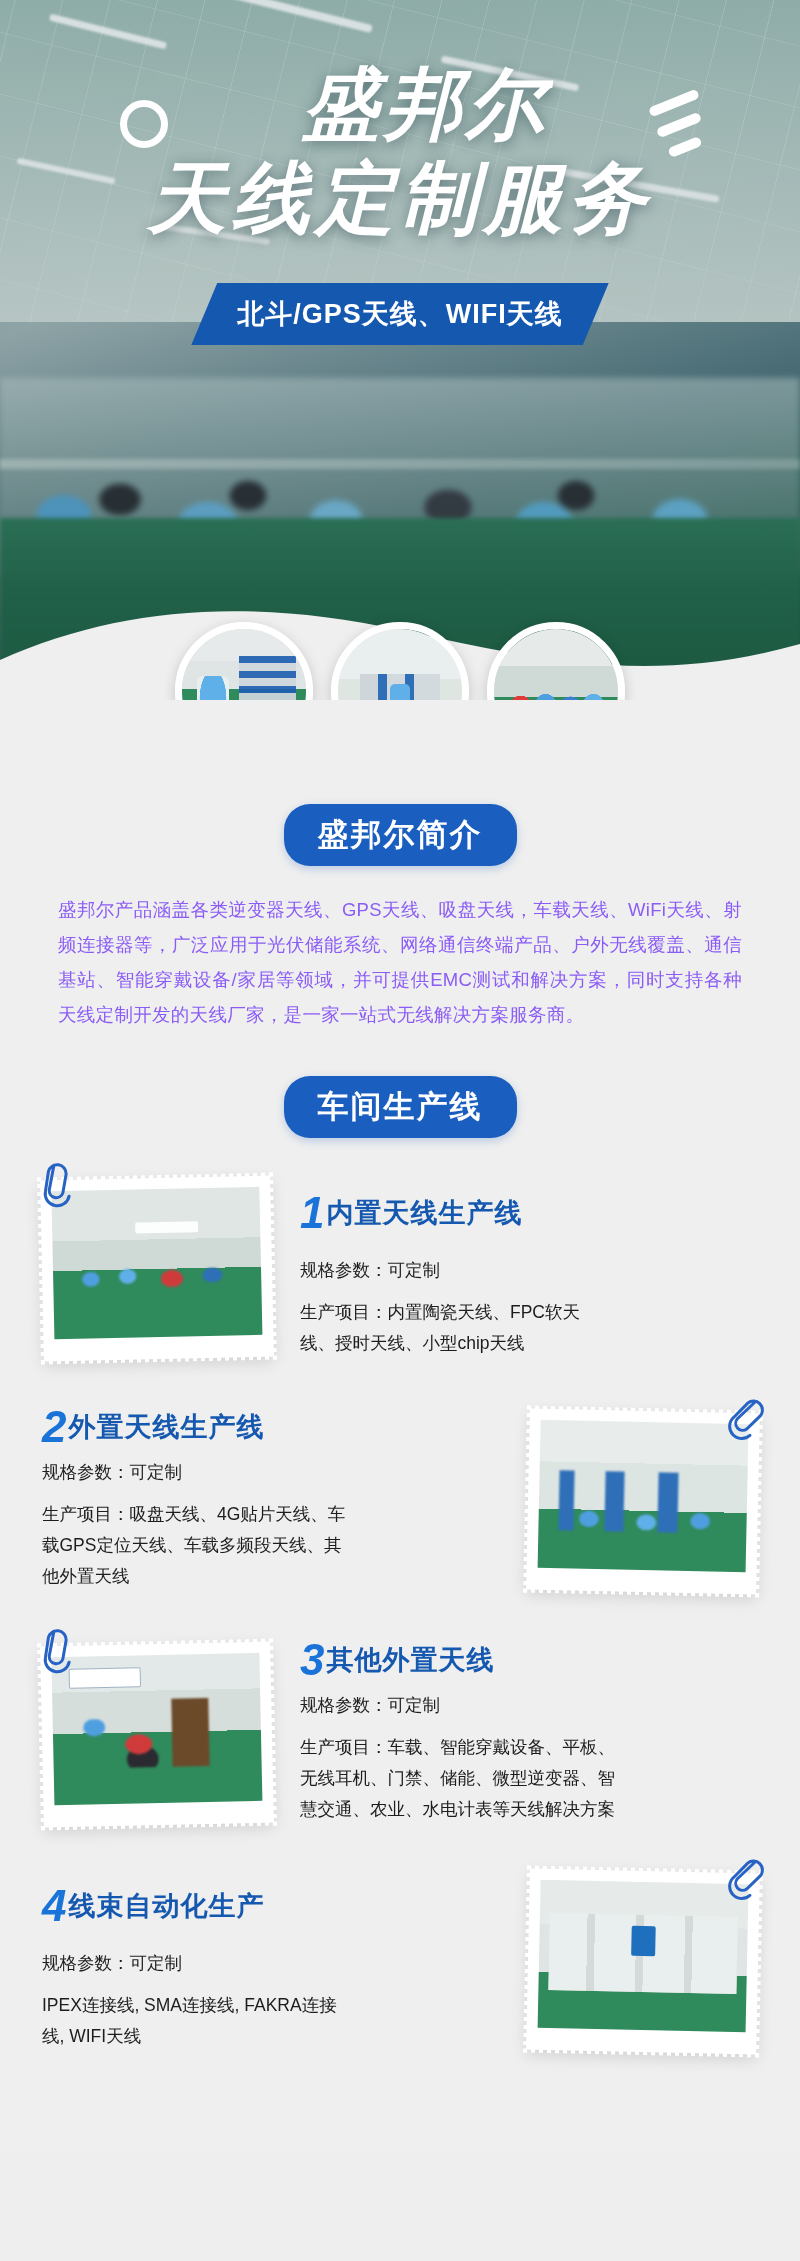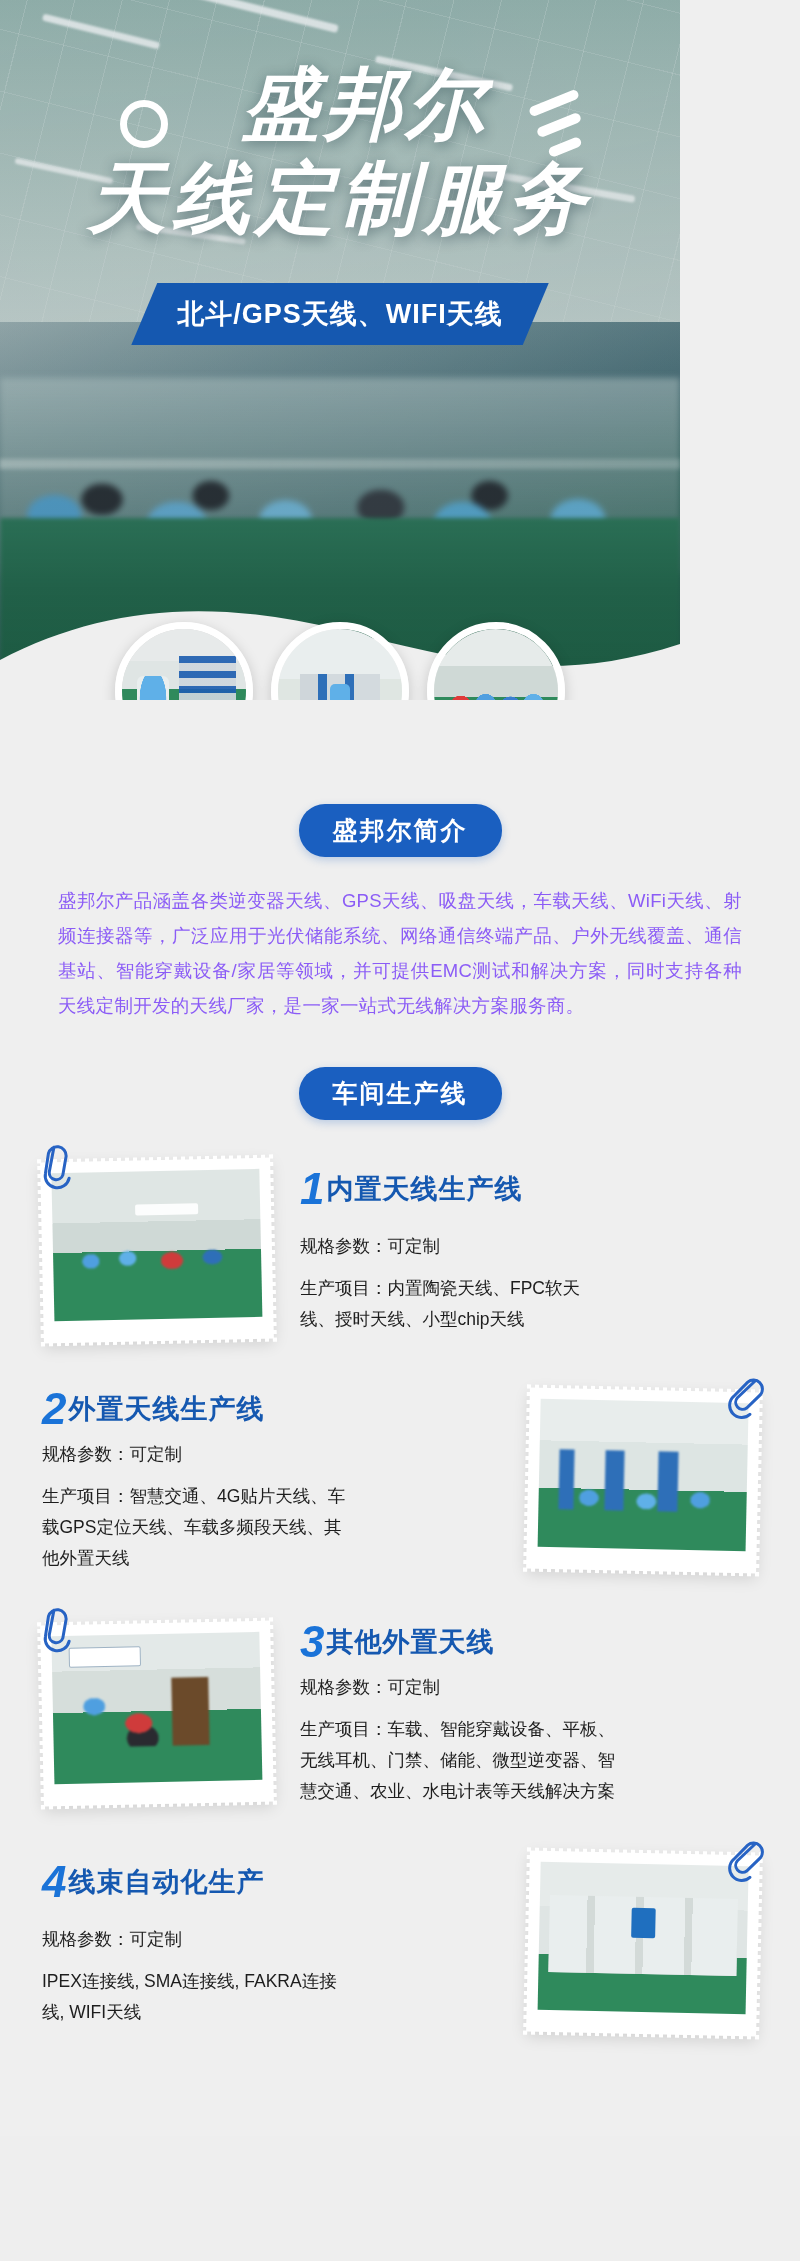--- a/index.html
+++ b/index.html
@@ -7,21 +7,21 @@
   body {
     font-family:"Liberation Sans","DejaVu Sans",sans-serif;
     background:#eeeeee;
     width:800px;
     overflow-x:hidden;
   }
   .page { width:800px; position:relative; background:#efefef; }
 
   
   .hero {
-    position:relative; width:680px; height:700px; overflow:hidden;
+    position:relative; width:800px; height:700px; overflow:hidden;
   }
   .hero-photo {
     position:absolute; inset:0;
     background:
       linear-gradient(180deg, rgba(150,180,175,.25) 0%, rgba(60,90,110,.30) 55%, rgba(25,70,60,.45) 100%),
       linear-gradient(160deg,#b9cfca 0%, #9fb8b6 18%, #cdd8d6 34%, #8fa9ad 50%, #5b7f86 66%, #2f6f5a 82%, #1e5c46 100%);
   }
   
   .ceiling {
     position:absolute; left:-10%; top:0; width:120%; height:46%;
@@ -132,36 +132,36 @@
     background:
       radial-gradient(ellipse 16px 14px at 16% 60%,#e03a3a 0 60%,transparent 62%),
       radial-gradient(ellipse 16px 14px at 40% 56%,#4f9fe0 0 60%,transparent 62%),
       radial-gradient(ellipse 16px 14px at 64% 62%,#3a7fd0 0 60%,transparent 62%),
       radial-gradient(ellipse 16px 14px at 86% 56%,#5fb0e8 0 60%,transparent 62%);}
 
   
   .section-gap-1 { height:104px; }
   .pill-wrap { display:flex; justify-content:center; }
   .pill {
-    background:#1a5fc0; color:#fff; font-size:25px; font-weight:800;
+    background:#1a5fc0; color:#fff; font-size:31px; font-weight:800;
     letter-spacing:2px; border-radius:26px; padding:10px 34px;
     box-shadow:0 3px 8px rgba(26,95,192,.25);
   }
   .intro-body {
     margin:26px 58px 0 58px; color:#8b5cf6;
     font-size:18.5px; line-height:35px; letter-spacing:.3px;
     text-align:justify;
   }
 
   
   .wk-head { margin-top:44px; }
 
   
   .items { margin-top:40px; padding-bottom:56px; }
-  .item { display:flex; align-items:center; margin-bottom:46px; padding:0 42px; }
+  .item { display:flex; align-items:flex-end; margin-bottom:46px; padding:0 42px; }
   .item.reverse { flex-direction:row-reverse; }
 
   .photo-card { position:relative; flex:0 0 230px; }
   .photo-frame {
     position:relative; background:#fff; padding:11px 11px 22px 11px;
     box-shadow:0 5px 16px rgba(0,0,0,.13);
     transform:rotate(-1.2deg);
   }
   .item.reverse .photo-frame { transform:rotate(1.2deg); }
   .photo-frame::after{
@@ -340,21 +340,21 @@
         <div class="photo-frame">
           <div class="photo-img pimg2"></div>
         </div>
       </div>
       <div class="item-text">
         <div class="item-title">
           <span class="hl"></span>
           <span class="num">2</span><span class="ttl">外置天线生产线</span>
         </div>
         <div class="spec tight">规格参数：可定制</div>
-        <div class="proj">生产项目：智慧交通、4G贴片天线、车载GPS定位天线、车载多频段天线、其他外置天线</div>
+        <div class="proj">生产项目：吸盘天线、4G贴片天线、车载GPS定位天线、车载多频段天线、其他外置天线</div>
       </div>
     </div>
 
     <div class="item">
       <div class="photo-card">
         <span class="clip tl">
           <svg viewBox="0 0 34 54">
               <path d="M22 8 L10 30 a7 7 0 0 0 12 7 L31 20 a9 9 0 0 0-16-8 L6 30 a12 12 0 0 0 21 12" fill="none" stroke="#2763c4" stroke-width="3" stroke-linecap="round"></path>
             </svg>
         </span>

